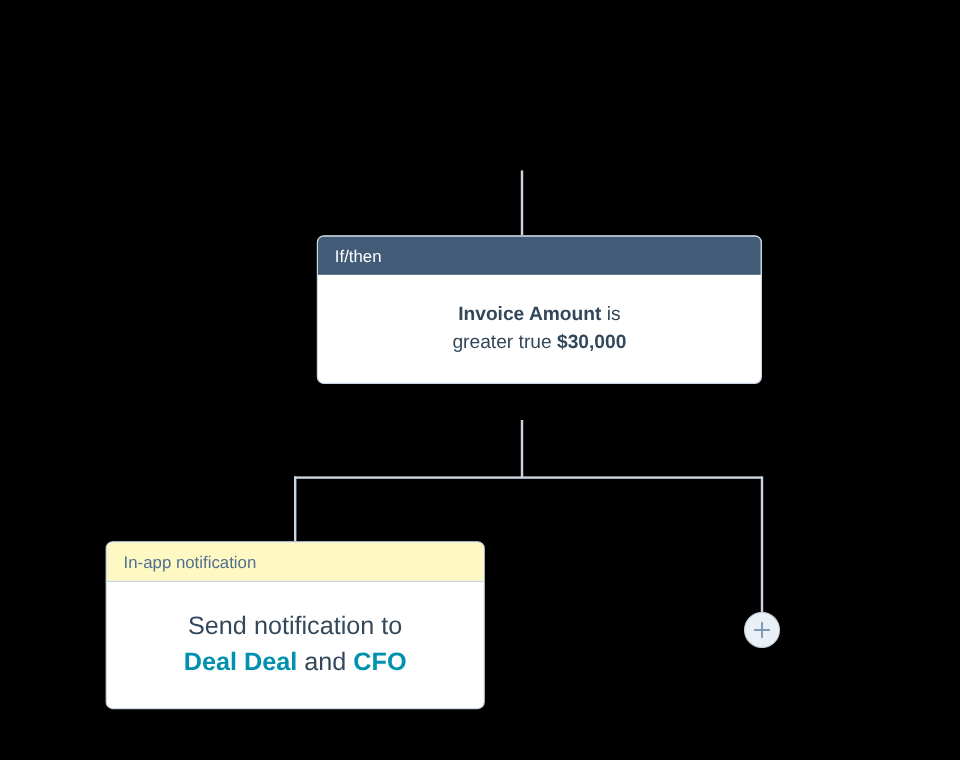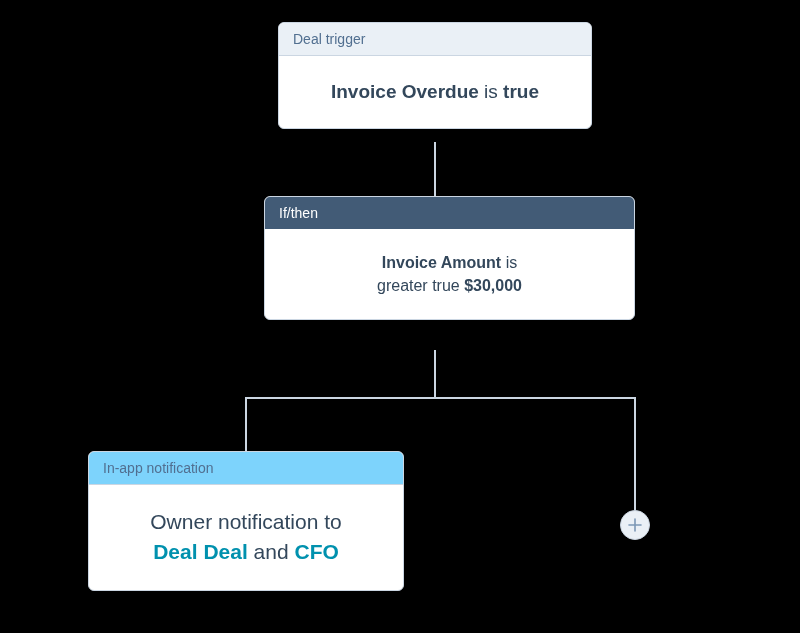--- a/index.html
+++ b/index.html
@@ -40,21 +40,21 @@
     color: #516f90;
     border-bottom: 1px solid #cbd6e2;
   }
   
   .ifthen .node-header {
     background: #425b76;
     color: #fff;
   }
   
   .notification .node-header {
-    background: #7dd3fc;
+    background: #fef9c3;
     color: #516f90;
     border-bottom: 1px solid #cbd6e2;
   }
   .bold { font-weight: 700; }
   .teal { color: #0091ae; font-weight: 700; }
   .condition-body { font-size: 16px; }
   .notification-body { font-size: 21px; }
 
   
   .connector {
@@ -87,43 +87,37 @@
   <div class="connector v" style="left:434px; top:142px; height:54px;"></div>
 
   <div class="connector v" style="left:434px; top:350px; height:48px;"></div>
 
   <div class="connector h" style="left:245px; top:397px; width:390px;"></div>
 
   <div class="connector v" style="left:245px; top:397px; height:54px;"></div>
 
   <div class="connector v" style="left:634px; top:397px; height:113px;"></div>
 
-  <div class="node trigger" style="left:278px; top:22px; width:314px;">
-    <div class="node-header">Deal trigger</div>
-    <div class="node-body">
-      <span class="bold">Invoice Overdue</span><span> is </span><span class="bold">true</span>
-    </div>
-  </div>
 
   <div class="node ifthen" style="left:264px; top:196px; width:371px;">
     <div class="node-header">If/then</div>
     <div class="node-body condition-body">
       <div>
         <span class="bold">Invoice Amount</span><span> is</span>
       </div>
       <div>
         <span>greater true </span><span class="bold">$30,000</span>
       </div>
     </div>
   </div>
 
   <div class="node notification" style="left:88px; top:451px; width:316px;">
     <div class="node-header">In-app notification</div>
     <div class="node-body notification-body">
-      <div>Owner notification to</div>
+      <div>Send notification to</div>
       <div>
         <span class="teal">Deal Deal</span><span> and </span><span class="teal">CFO</span>
       </div>
     </div>
   </div>
 
   <div class="add-btn" style="left:620px; top:510px;">
     <svg width="14" height="14" viewBox="0 0 14 14">
       <path d="M7 1 V13 M1 7 H13" stroke="#7c98b6" stroke-width="1.6" stroke-linecap="round" fill="none"></path>
     </svg>

